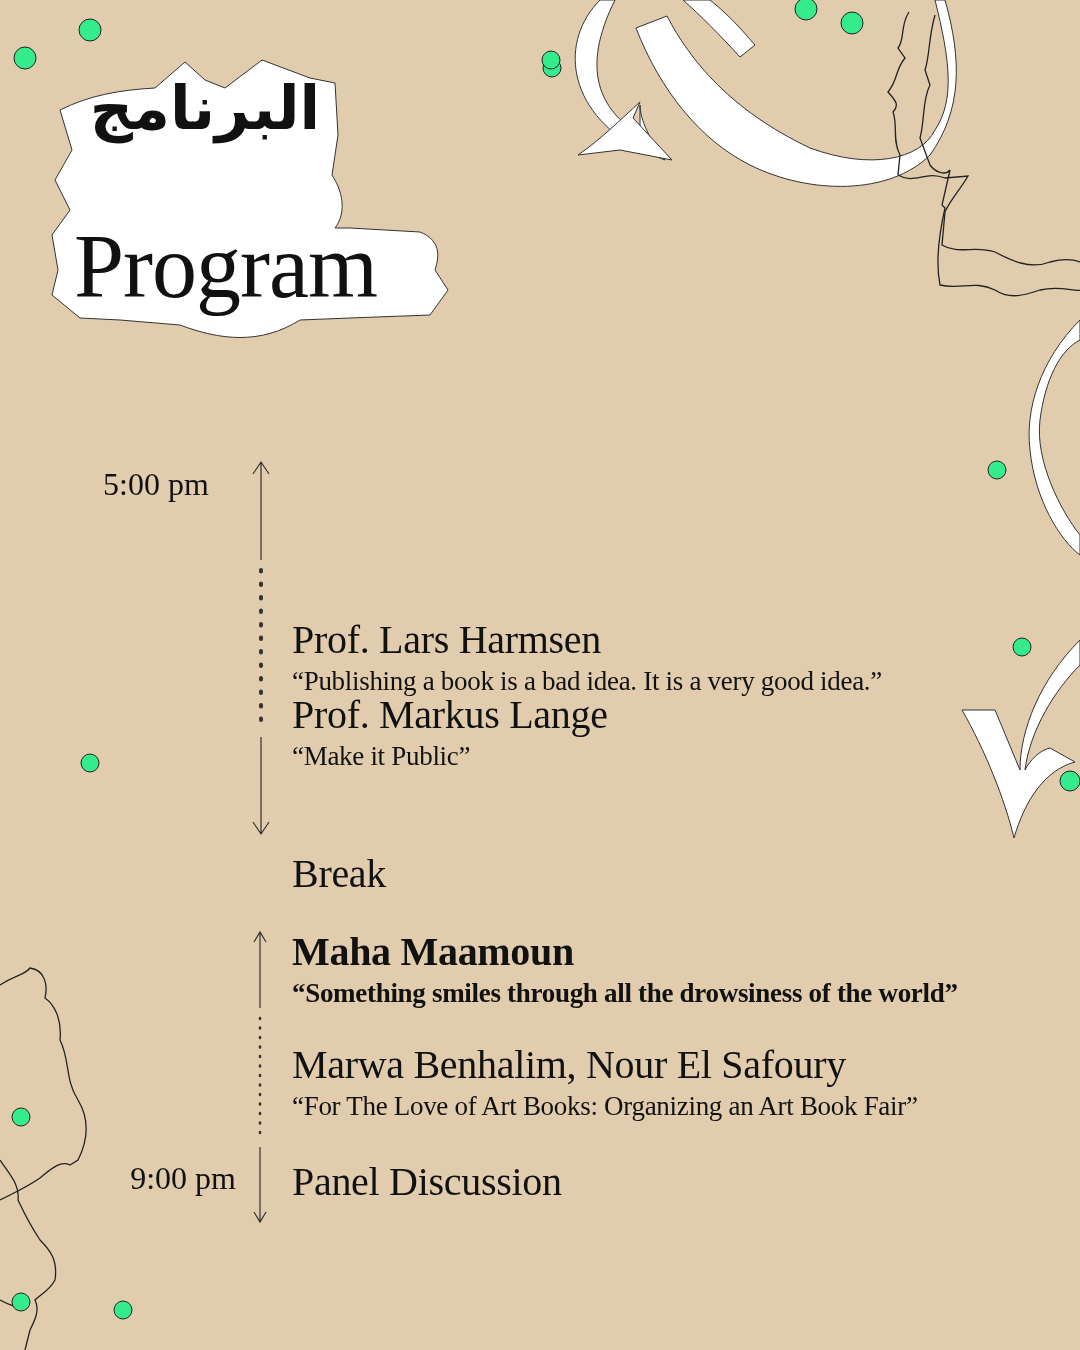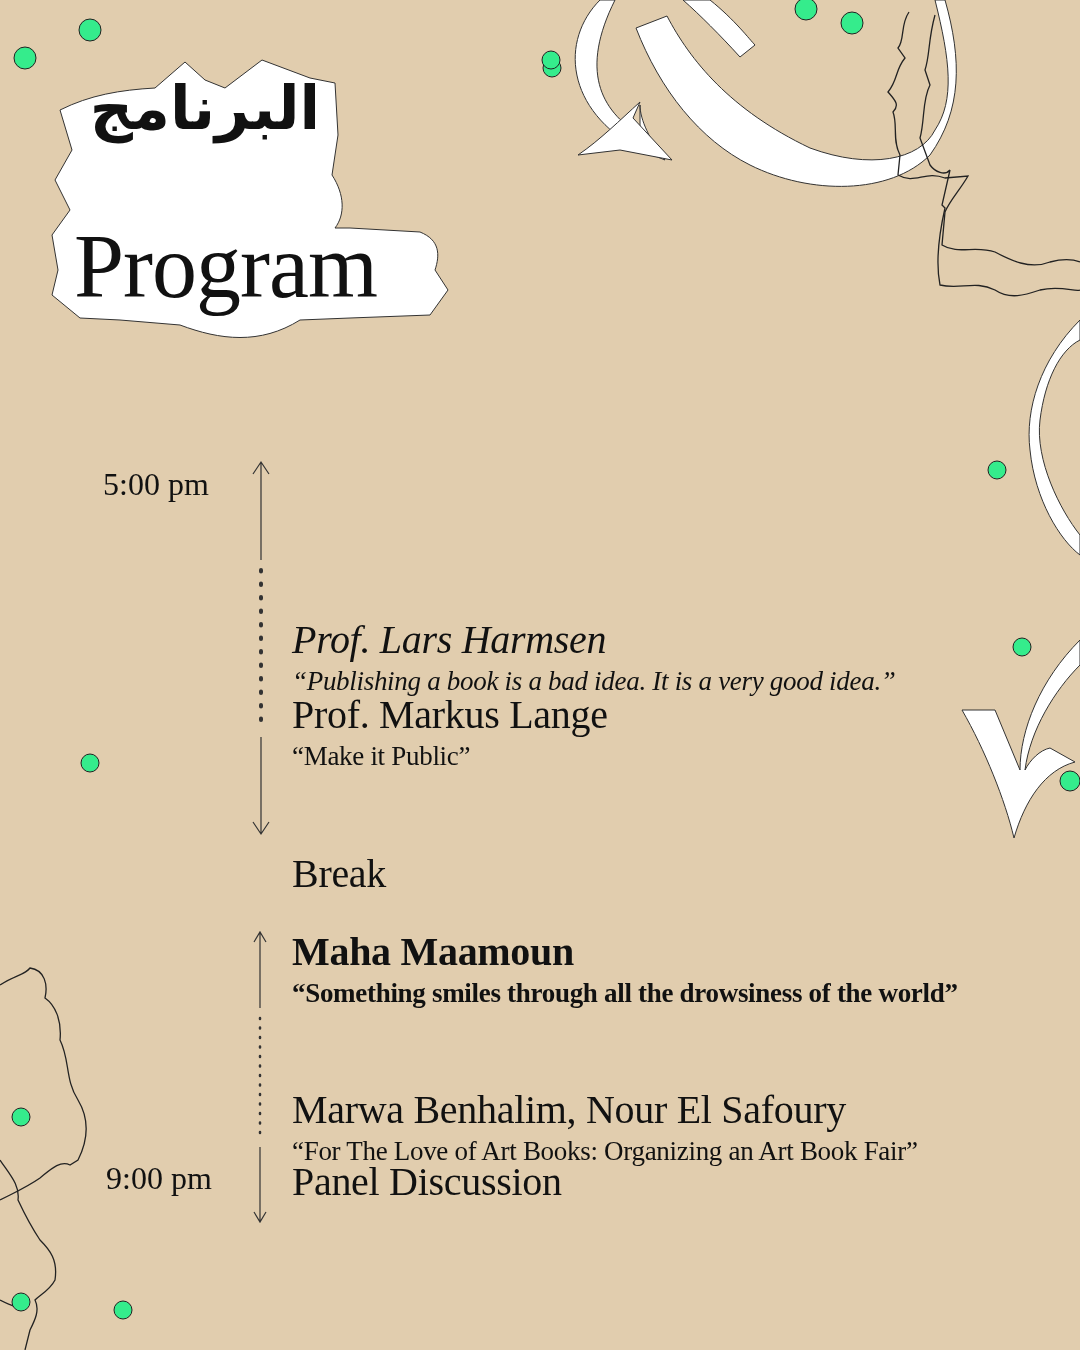--- a/index.html
+++ b/index.html
@@ -53,51 +53,51 @@
     <circle cx="123" cy="1310" r="9"></circle>
   </g>
 
   <path fill="#fff" stroke="#333" stroke-width="1" d="M60,110 C90,95 120,90 155,88 L185,62 L205,80 L225,88 L262,60 L310,78 L335,83 L338,135 L332,175 C345,195 345,215 335,228 L350,228 L420,232 C440,240 440,255 435,270 L448,290 L430,315 L350,318 L300,320 C260,345 220,340 180,325 L120,320 L80,318 L52,295 L58,270 L52,235 L70,210 L55,180 L72,150 Z"></path>
 </svg>
 
 <div class="title-ar">البرنامج</div>
 <div class="title-en">Program</div>
 
 <div class="time" style="left:103px; top:466px;">5:00 pm</div>
-<div class="time" style="left:106px; top:1160px;">9:00 pm</div>
+<div class="time" style="left:106px; top:1160px;text-align:right;">9:00 pm</div>
 
 <svg class="deco" viewBox="0 0 1080 1350" xmlns="http://www.w3.org/2000/svg">
   <g stroke="#333" stroke-width="1.2" fill="none">
 
     <path d="M261,462 L261,560 M253,474 L261,462 L269,474"></path>
     <line x1="261" y1="570" x2="261" y2="725" stroke-dasharray="1.5 12" stroke-width="4" stroke-linecap="round"></line>
     <path d="M261,737 L261,834 M253,822 L261,834 L269,822"></path>
 
     <path d="M260,932 L260,1008 M254,942 L260,932 L266,942"></path>
     <line x1="260" y1="1018" x2="260" y2="1138" stroke-dasharray="1 8.5" stroke-width="2.5" stroke-linecap="round"></line>
     <path d="M260,1147 L260,1222 M254,1212 L260,1222 L266,1212"></path>
   </g>
 </svg>
 
 <div class="entry" style="top:468px;">
 </div>
-<div class="entry" style="top:618px;font-style:italic;">
+<div class="entry" style="top:618px;">
   <div class="name">Prof. Lars Harmsen</div>
   <div class="talk">“Publishing a book is a bad idea. It is a very good idea.”</div>
 </div>
 <div class="entry" style="top:693px;">
   <div class="name">Prof. Markus Lange</div>
   <div class="talk">“Make it Public”</div>
 </div>
 <div class="entry" style="top:852px;">
   <div class="name">Break</div>
 </div>
 <div class="entry" style="top:930px;font-weight:bold;">
   <div class="name">Maha Maamoun</div>
   <div class="talk">“Something smiles through all the drowsiness of the world”</div>
 </div>
-<div class="entry" style="top:1088px;font-family:Liberation Serif, serif;">
+<div class="entry" style="top:1043px;font-family:Liberation Serif, serif;">
   <div class="name">Marwa Benhalim, Nour El Safoury</div>
   <div class="talk">“For The Love of Art Books: Organizing an Art Book Fair”</div>
 </div>
 <div class="entry" style="top:1160px;">
   <div class="name">Panel Discussion</div>
 </div>
 
 </body></html>

